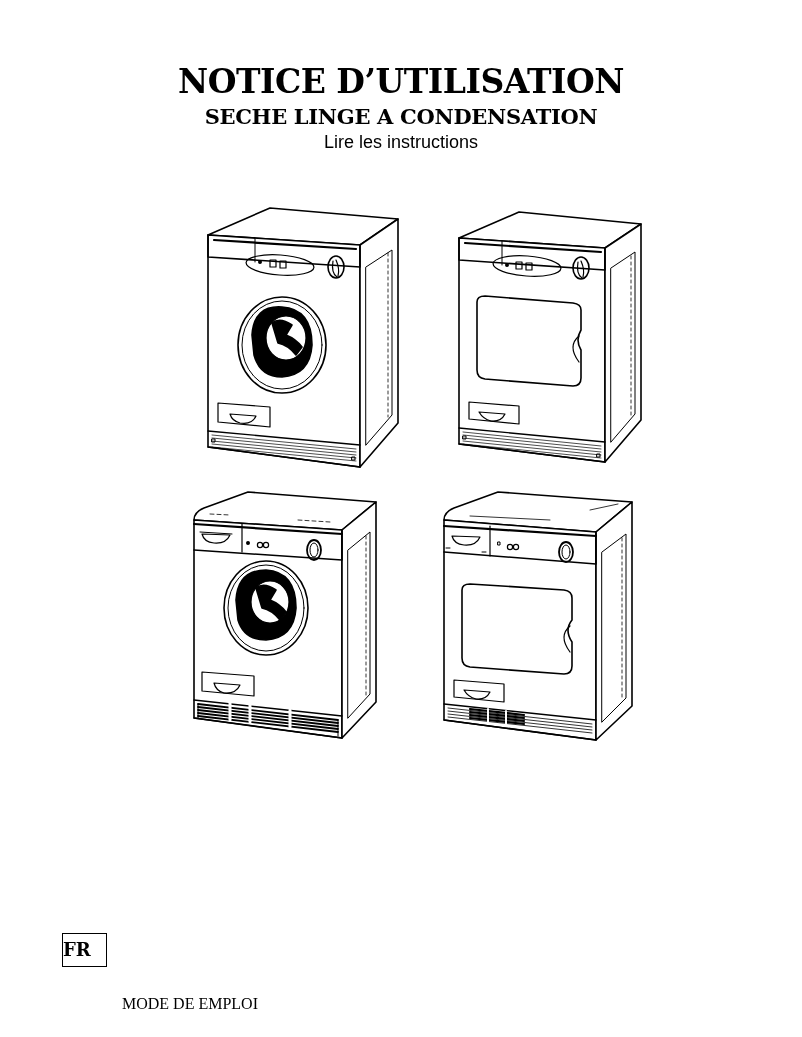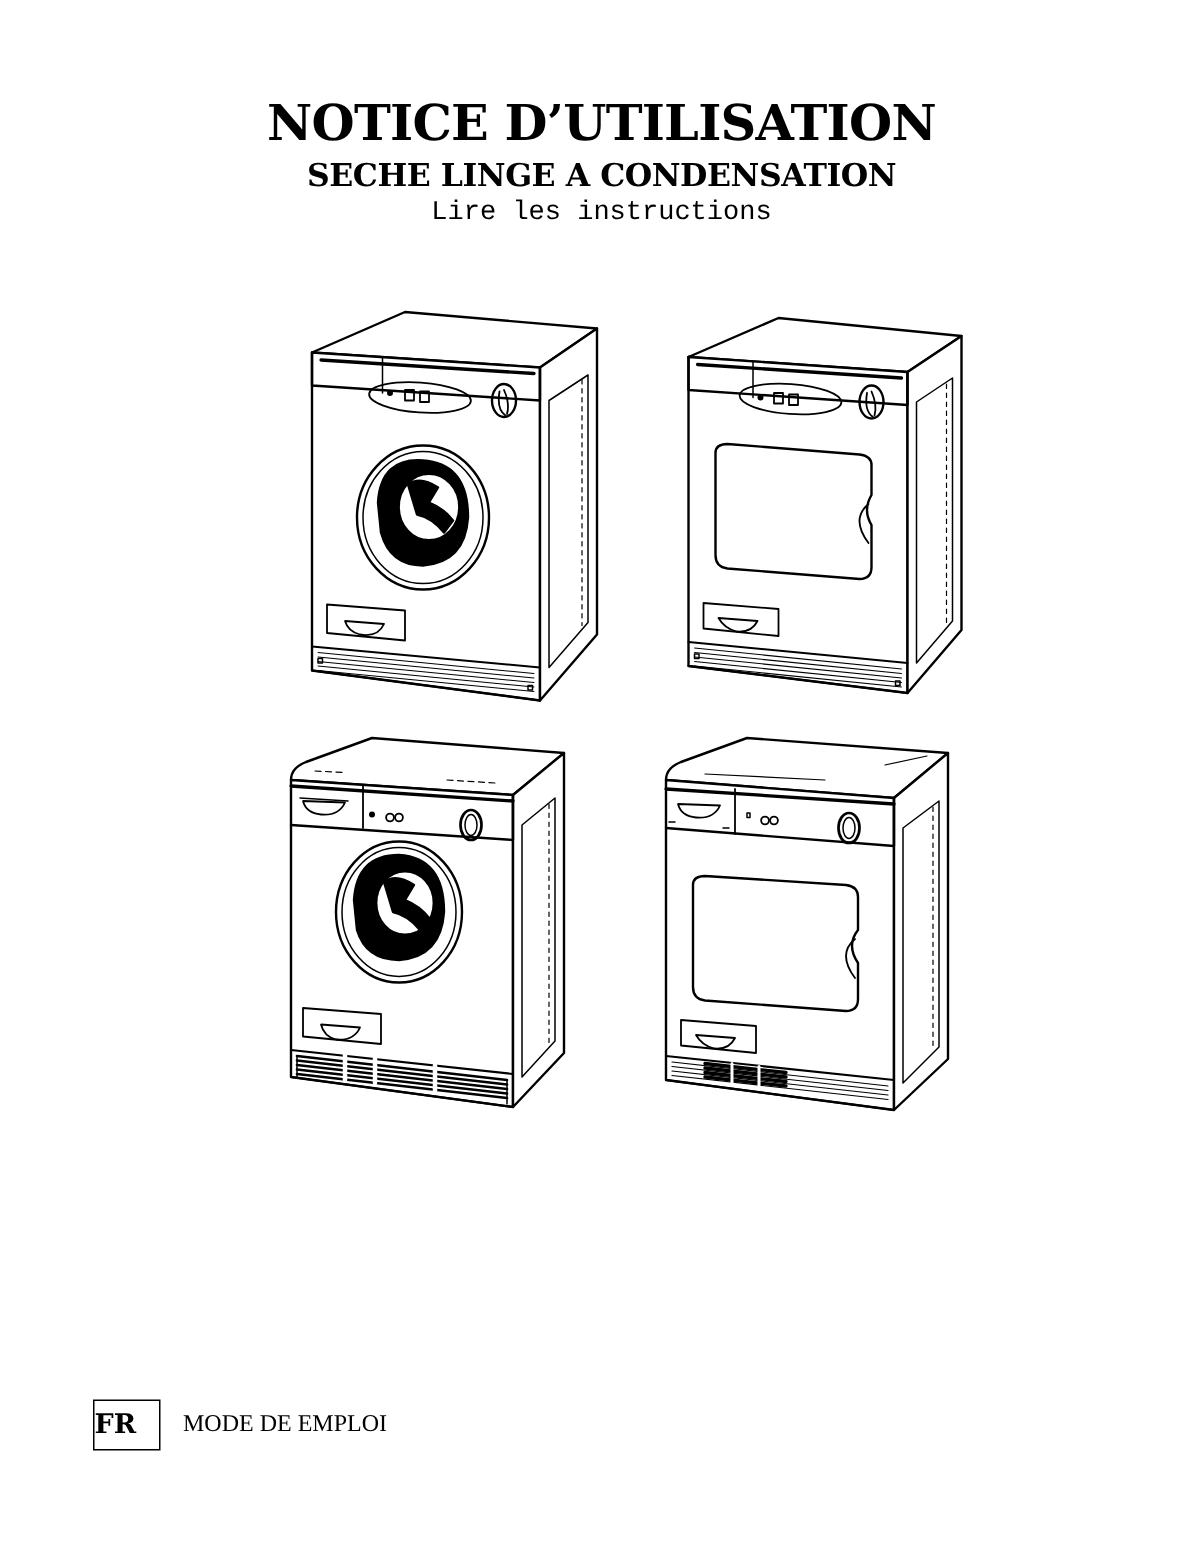--- a/index.html
+++ b/index.html
@@ -12,32 +12,32 @@
       font-family: "DejaVu Serif", serif; font-weight: bold; font-size: 33px;
       letter-spacing: -0.5px; line-height: 40px; margin: 0;
     }
     .subtitle {
       position: absolute; left: 0; width: 802px; top: 103px; text-align: center;
       font-family: "DejaVu Serif", serif; font-weight: bold; font-size: 21px;
       letter-spacing: -0.3px; line-height: 28px; margin: 0;
     }
     .instr {
       position: absolute; left: 0; width: 802px; top: 131px; text-align: center;
-      font-family: Liberation Mono, monospace; font-size: 18px; line-height: 22px; margin: 0;
+      font-family: Liberation Sans, sans-serif; font-size: 18px; line-height: 22px; margin: 0;
     }
     .illus { position: absolute; }
     .illus svg { display: block; overflow: visible; }
     .illus svg * { vector-effect: non-scaling-stroke; }
     .lang-box {
       position: absolute; left: 62px; top: 933px; width: 45px; height: 34px;
       border: 1px solid #000; box-sizing: border-box; text-align: left;
       font-family: "DejaVu Serif", serif; font-weight: bold; font-size: 18px; line-height: 32px;
     }
     .footer-label {
-      position: absolute; left: 122px; top: 939px;
+      position: absolute; left: 122px; top: 993px;
       font-family: "Liberation Serif", serif; font-size: 16px; line-height: 22px;
     }
   </style>
 </head>
 <body>
 
 <h1 class="title">NOTICE D’UTILISATION</h1>
 <h2 class="subtitle">SECHE LINGE A CONDENSATION</h2>
 <p class="instr">Lire les instructions</p>
 

